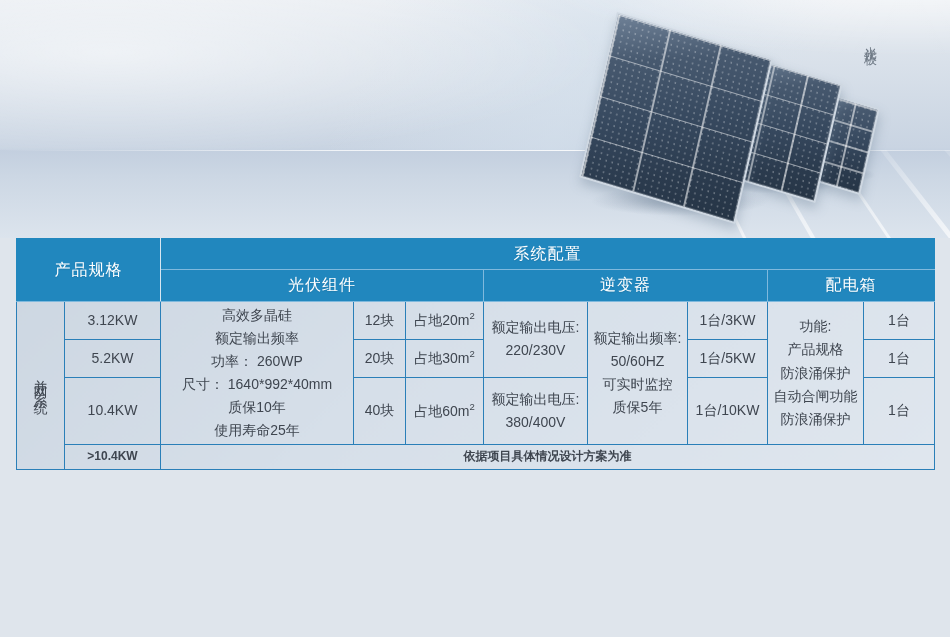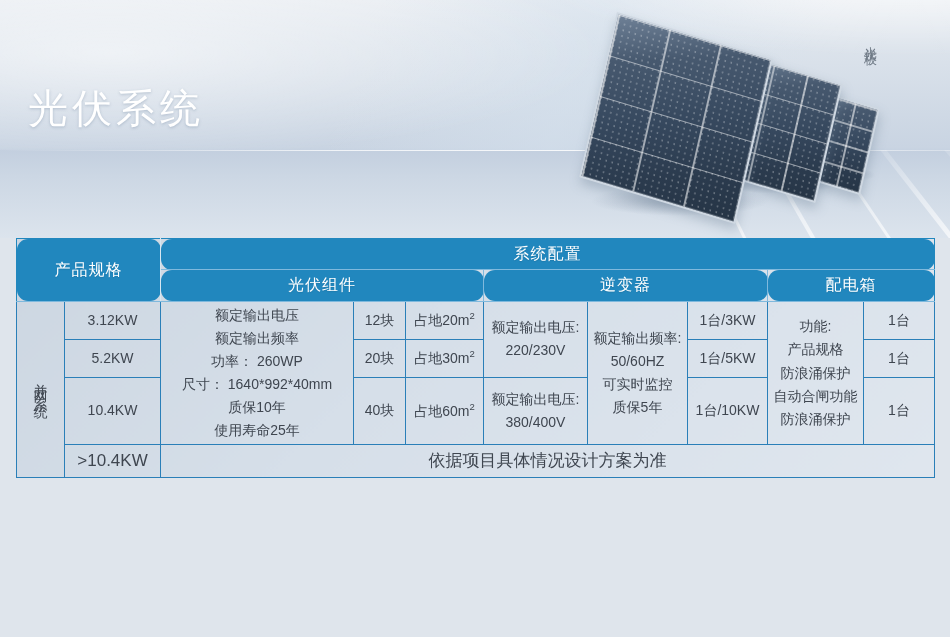--- a/index.html
+++ b/index.html
@@ -154,37 +154,37 @@
     line-height: 1.65;
   }
   .spec-table thead td {
     background: #2187be;
     color: #ffffff;
     border-color: #2187be;
     border-bottom-color: #7fb9dd;
     font-size: 16px;
     letter-spacing: 1px;
     text-shadow: 0 1px 1px rgba(0,0,0,0.10);
-    border-radius: 11px;
   }
   .spec-table thead td.hdr-split-l { border-right-color: #7fb9dd; margin-top: 44px; }
   .spec-table thead td.hdr-sub { border-top-color: #7fb9dd; }
   .spec-table thead td.prod-spec {
     border-right-color: #d7e6f1;
     font-family: Liberation Serif, serif;
   }
   .vert-wrap {
     display: inline-block;
     writing-mode: vertical-rl;
     text-orientation: upright;
     letter-spacing: 7px;
   }
   .cell-multiline { line-height: 1.75; }
   .note-row td {
-    font-size: 17px;
+    font-size: 12px;
+    font-weight: bold;
   }
   .small-sup { font-size: 0.68em; vertical-align: super; }
 </style>
 </head>
 <body>
 
 <div class="page">
 
   <div class="hero">
     <div class="hero-sheen"></div>
@@ -208,21 +208,20 @@
         <div class="glass"></div>
       </div>
       <div class="panel" id="panel-2">
         <div class="glass"></div>
       </div>
       <div class="panel" id="panel-1">
         <div class="glass"></div>
       </div>
     </div>
 
-    <div class="hero-title">光伏系统</div>
     <div class="panel-label">光伏板</div>
   </div>
 
   <table class="spec-table">
     <colgroup>
       <col style="width:48px">
       <col style="width:96px">
       <col style="width:193px">
       <col style="width:52px">
       <col style="width:78px">
@@ -243,21 +242,21 @@
         <td class="hdr-sub" colspan="2">配电箱</td>
       </tr>
     </thead>
     <tbody>
       <tr>
         <td rowspan="4">
           <span class="vert-wrap">并网系统</span>
         </td>
         <td>3.12KW</td>
         <td rowspan="3" class="cell-multiline">
-          <div>额定输出电压</div>
+          <div>高效多晶硅</div>
           <div>额定输出频率</div>
           <div>功率： 260WP</div>
           <div>尺寸： 1640*992*40mm</div>
           <div>质保10年</div>
           <div>使用寿命25年</div>
         </td>
         <td>12块</td>
         <td><span>占地20m</span><span class="small-sup">2</span></td>
         <td rowspan="2" class="cell-multiline">
           <div>额定输出电压:</div>

